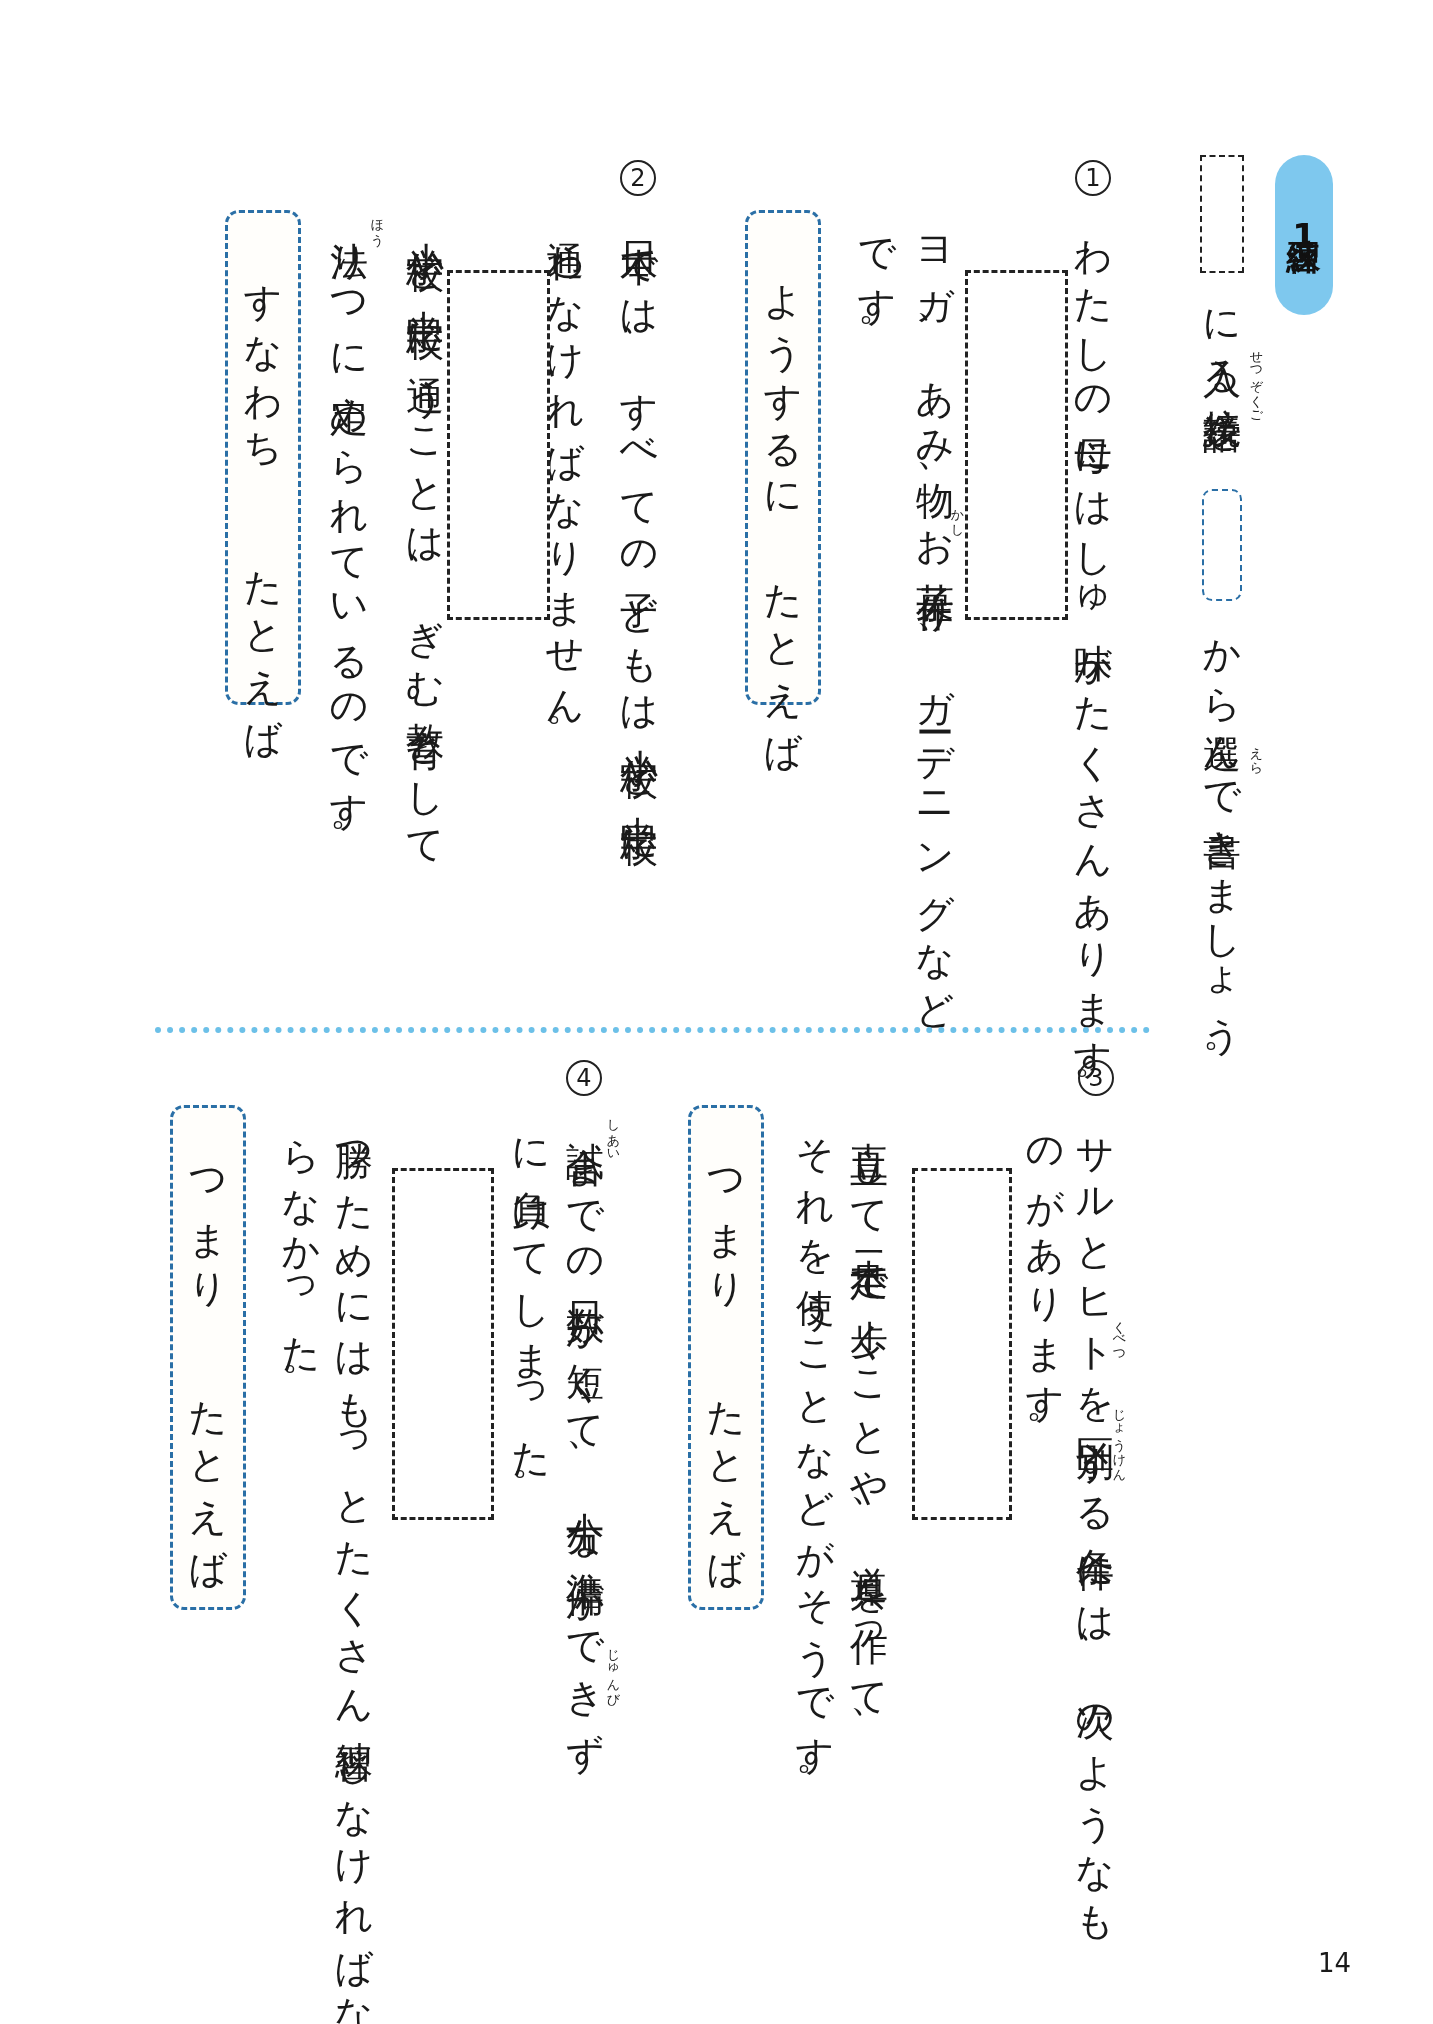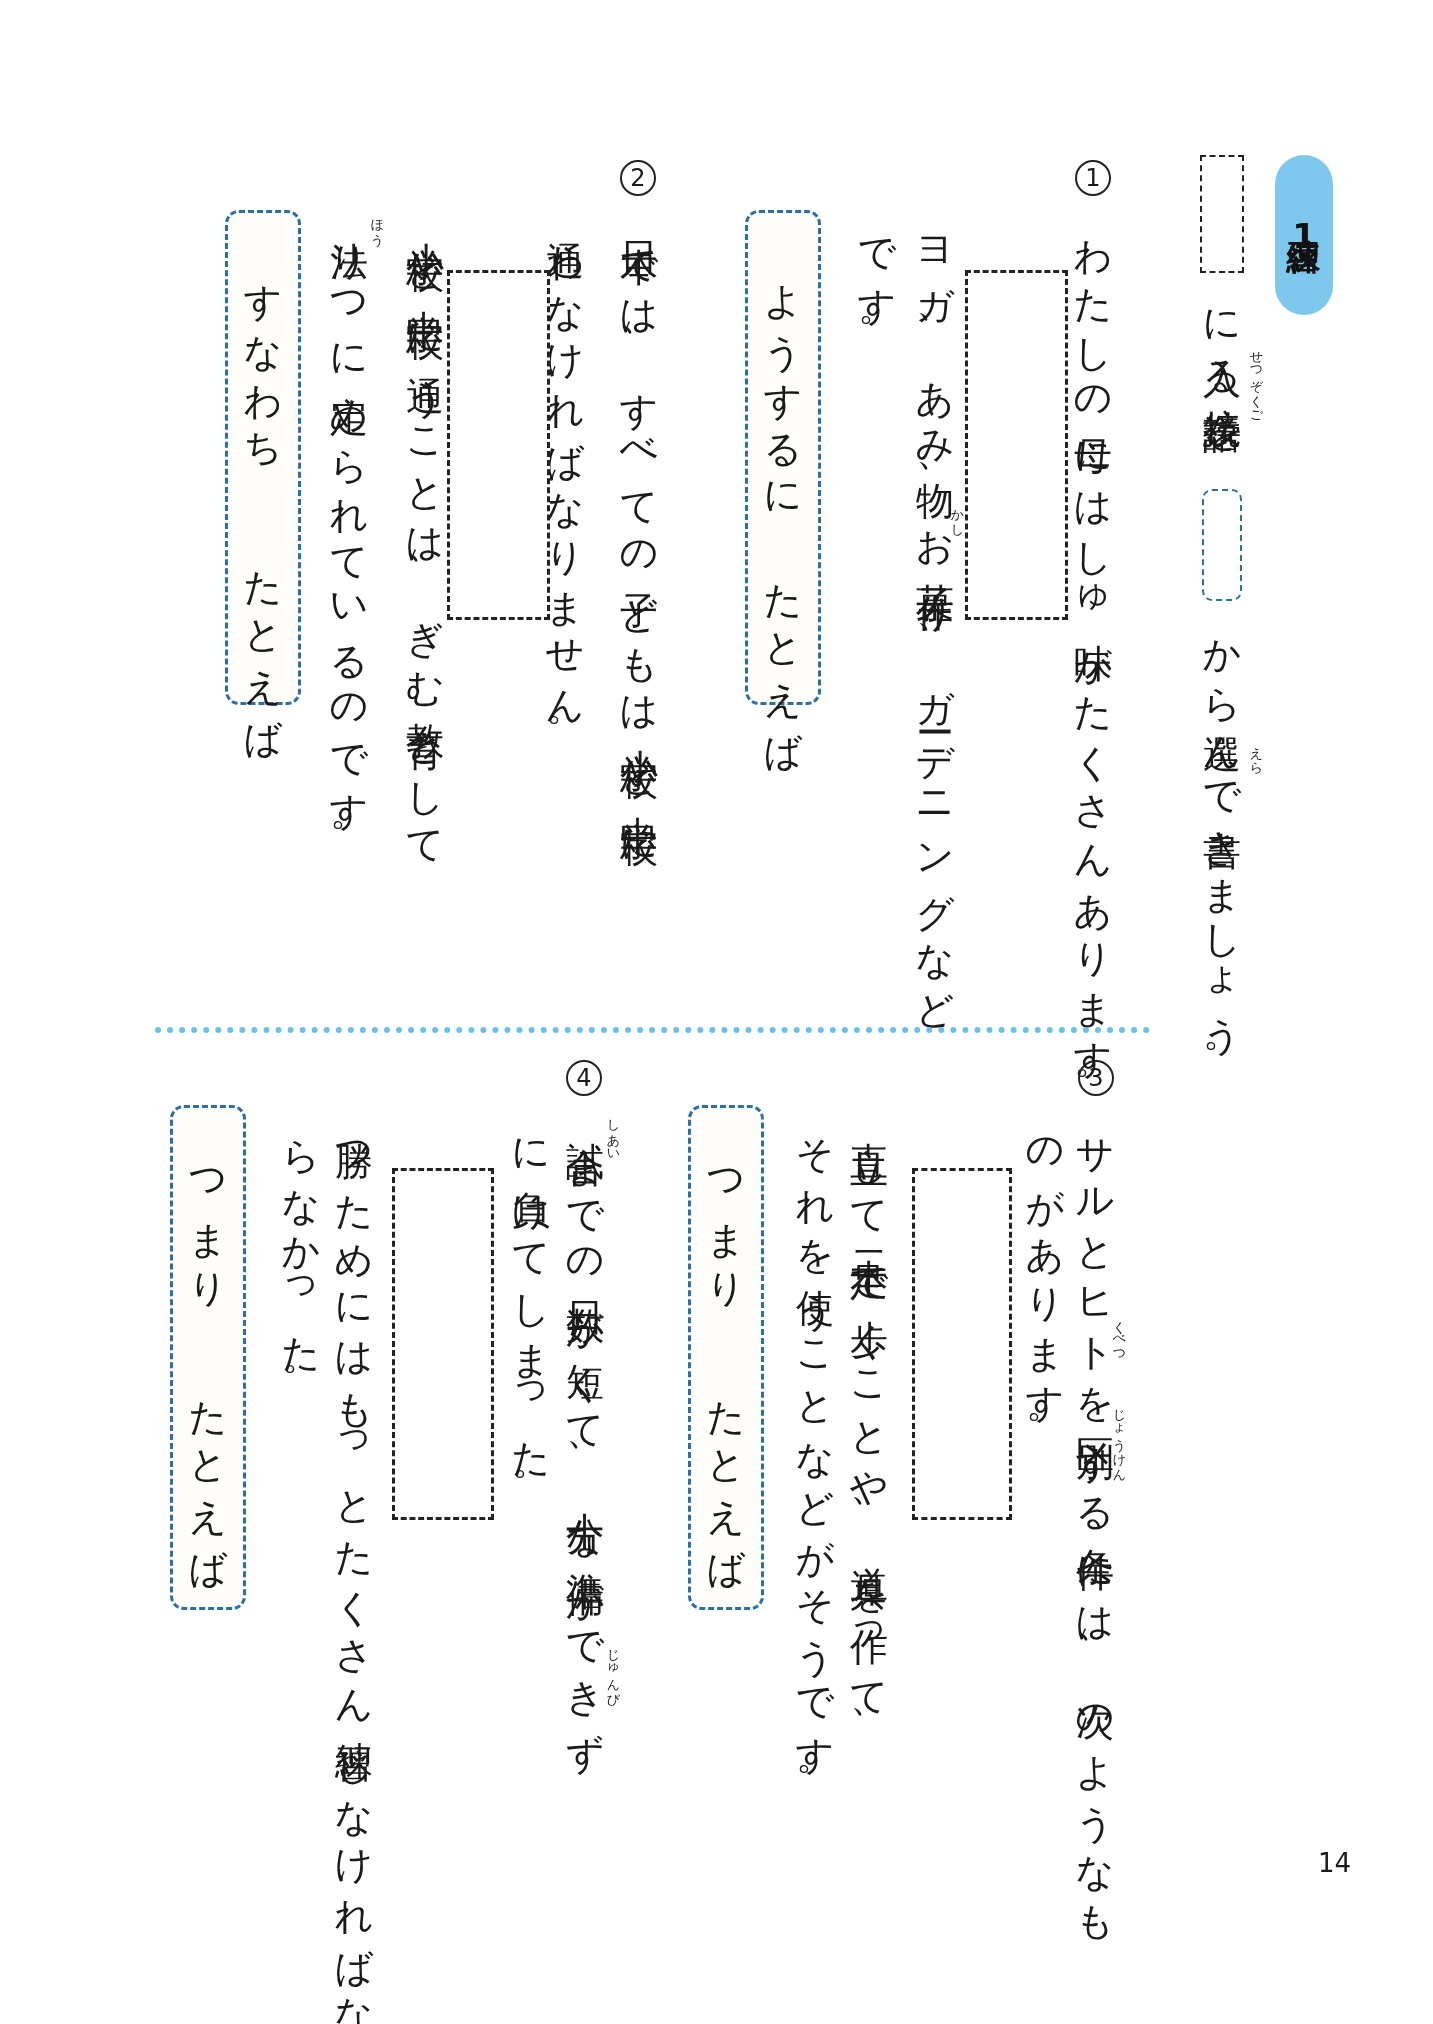--- a/index.html
+++ b/index.html
@@ -26,21 +26,21 @@
          box-sizing:border-box; display:flex; align-items:center; justify-content:center;
          font-size:24px; font-family:"DejaVu Sans",sans-serif; }
   .answer-box { position:absolute; border:3px dashed #222; box-sizing:border-box; background:#fff; }
   .choice-box { position:absolute; border:3px dashed #2a6fa6; border-radius:14px;
                 box-sizing:border-box; background:#fffefb; display:flex; flex-direction:column;
                 align-items:center; }
   .choice-box .opt { writing-mode:vertical-rl; text-orientation:upright; font-size:38px; line-height:1;
                      letter-spacing:6px; font-family:"DejaVu Serif","Liberation Serif",serif; white-space:nowrap; }
   .divider { position:absolute; left:155px; top:1027px; width:995px; height:0;
              border-top:6px dotted #6cc0e8; }
-  .pageno { position:absolute; left:1318px; top:1848px; font-size:26px; font-family:"DejaVu Sans",sans-serif; }
+  .pageno { position:absolute; left:1318px; top:1948px; font-size:26px; font-family:"DejaVu Sans",sans-serif; }
 </style>
 </head>
 <body>
 
 <div class="badge">
   <span class="bt">練習1</span>
 </div>
 
 <div class="instr">
   <div class="ans-mini"></div>

